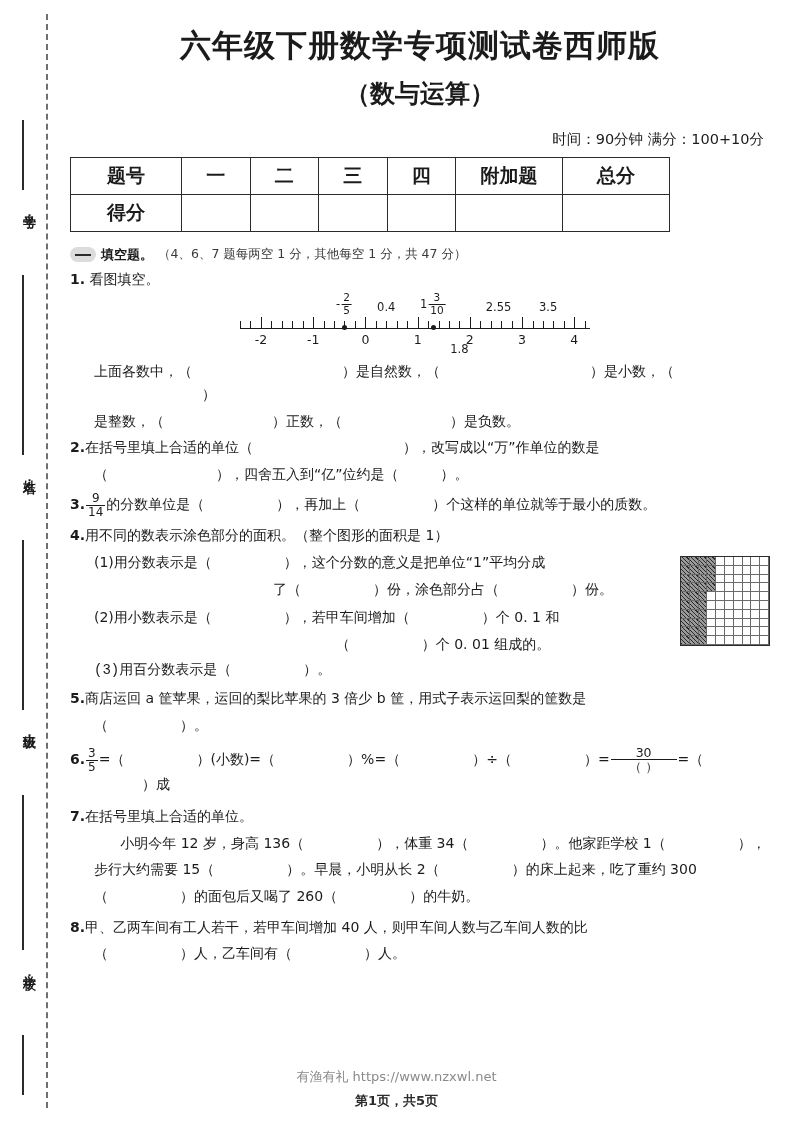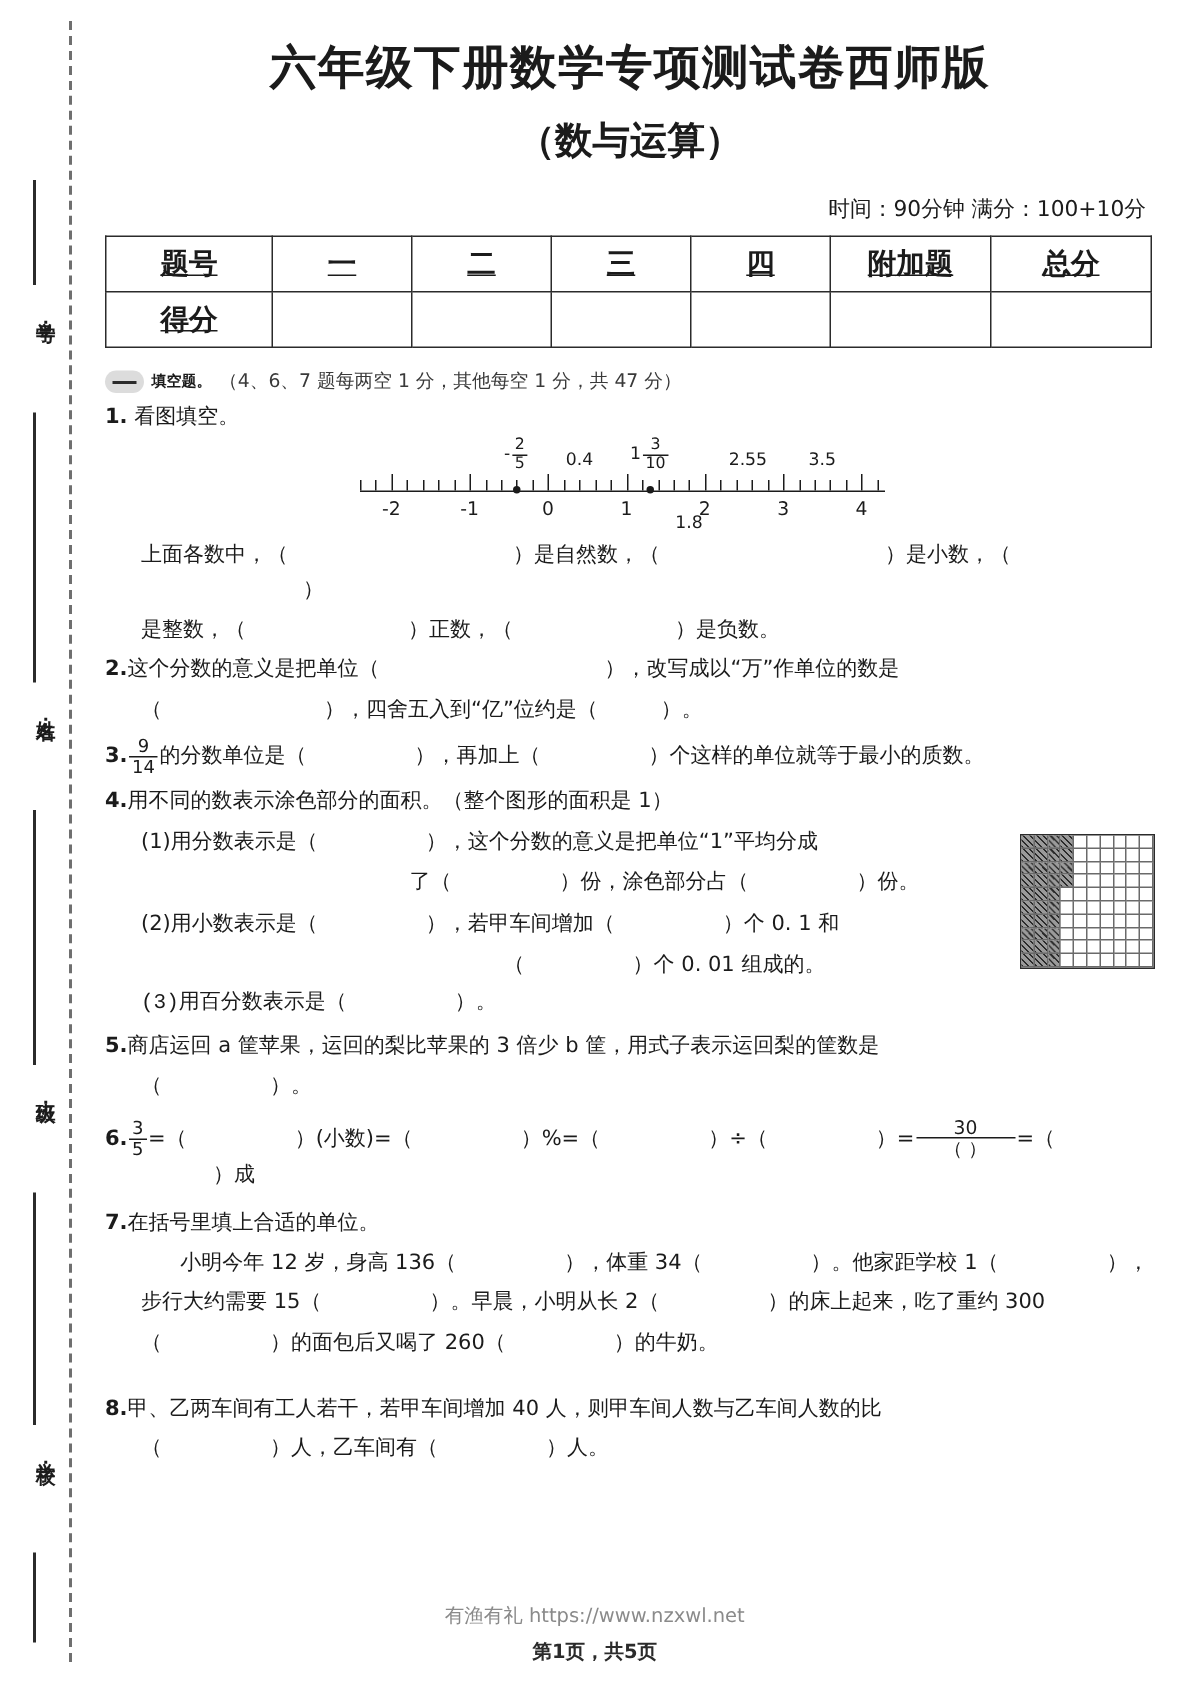--- a/index.html
+++ b/index.html
@@ -81,24 +81,23 @@
     text-align: right;
     font-size: 14.5px;
     margin-top: 20px;
     padding-right: 6px;
     font-family: "DejaVu Sans", "Liberation Sans", sans-serif;
   }
 
   
   table.score {
     margin-top: 8px;
-    width: 698px;
+    width: 600px;
     border-collapse: collapse;
     table-layout: fixed;
-    text-decoration: underline;
   }
   table.score td {
     border: 1px solid #2b2b2b;
     height: 34px;
     text-align: center;
     vertical-align: middle;
     font-size: 19px;
     font-weight: bold;
     font-family: "DejaVu Sans", "Liberation Sans", sans-serif;
   }
@@ -123,21 +122,21 @@
     position: relative;
     flex: 0 0 auto;
   }
   .sec-badge::after {
     content: "";
     position: absolute;
     left: 5px; top: 7px;
     width: 16px; height: 2px;
     background: #2b2b2b;
   }
-  .sec-title { font-weight: bold; font-size: 10px; }
+  .sec-title { font-weight: bold; font-size: 13px; }
   .sec-note { font-size: 12.5px; color: #3a3a3a; }
 
   .q {
     font-size: 14px;
     line-height: 1.62;
     margin-top: 4px;
     font-family: "DejaVu Sans", "Liberation Sans", sans-serif;
   }
   .qnum { font-weight: bold; }
   .indent { padding-left: 24px; }
@@ -359,21 +358,21 @@
   </div>
 
   <div class="q indent">
     <span>上面各数中，（</span><span class="blank-xl"></span><span>）是自然数，（</span><span class="blank-xl"></span><span>）是小数，（</span><span class="blank-l"></span><span>）</span>
   </div>
   <div class="q indent">
     <span>是整数，（</span><span class="blank-l"></span><span>）正数，（</span><span class="blank-l"></span><span>）是负数。</span>
   </div>
 
   <div class="q">
-    <span class="qnum">2.</span><span>这个分数的意义是把单位（</span><span class="blank-xl"></span><span>），改写成以“万”作单位的数是</span>
+    <span class="qnum">2.</span><span>在括号里填上合适的单位（</span><span class="blank-xl"></span><span>），改写成以“万”作单位的数是</span>
   </div>
   <div class="q indent">
     <span>（</span><span class="blank-l"></span><span>），四舍五入到“亿”位约是（</span><span class="blank-s"></span><span>）。</span>
   </div>
 
   <div class="q" style="margin-top:6px;">
     <span class="qnum">3.</span><span class="frac"><span class="num">9</span><span class="den">14</span></span><span>的分数单位是（</span><span class="blank-m"></span><span>），再加上（</span><span class="blank-m"></span><span>）个这样的单位就等于最小的质数。</span>
   </div>
 
   <div class="q" style="margin-top:6px;">
@@ -412,21 +411,21 @@
   <div class="q indent2">
     <span>小明今年 12 岁，身高 136（</span><span class="blank-m"></span><span>），体重 34（</span><span class="blank-m"></span><span>）。他家距学校 1（</span><span class="blank-m"></span><span>），</span>
   </div>
   <div class="q indent">
     <span>步行大约需要 15（</span><span class="blank-m"></span><span>）。早晨，小明从长 2（</span><span class="blank-m"></span><span>）的床上起来，吃了重约 300</span>
   </div>
   <div class="q indent">
     <span>（</span><span class="blank-m"></span><span>）的面包后又喝了 260（</span><span class="blank-m"></span><span>）的牛奶。</span>
   </div>
 
-  <div class="q" style="margin-top:21px;">
+  <div class="q" style="margin-top:8px;">
     <span class="qnum">8.</span><span>甲、乙两车间有工人若干，若甲车间增加 40 人，则甲车间人数与乙车间人数的比</span>
   </div>
   <div class="q indent">
     <span>（</span><span class="blank-m"></span><span>）人，乙车间有（</span><span class="blank-m"></span><span>）人。</span>
   </div>
 
   <div class="gridfig" id="gridfig">
       <div class="on"></div>
       <div class="on"></div>
       <div class="on"></div>

